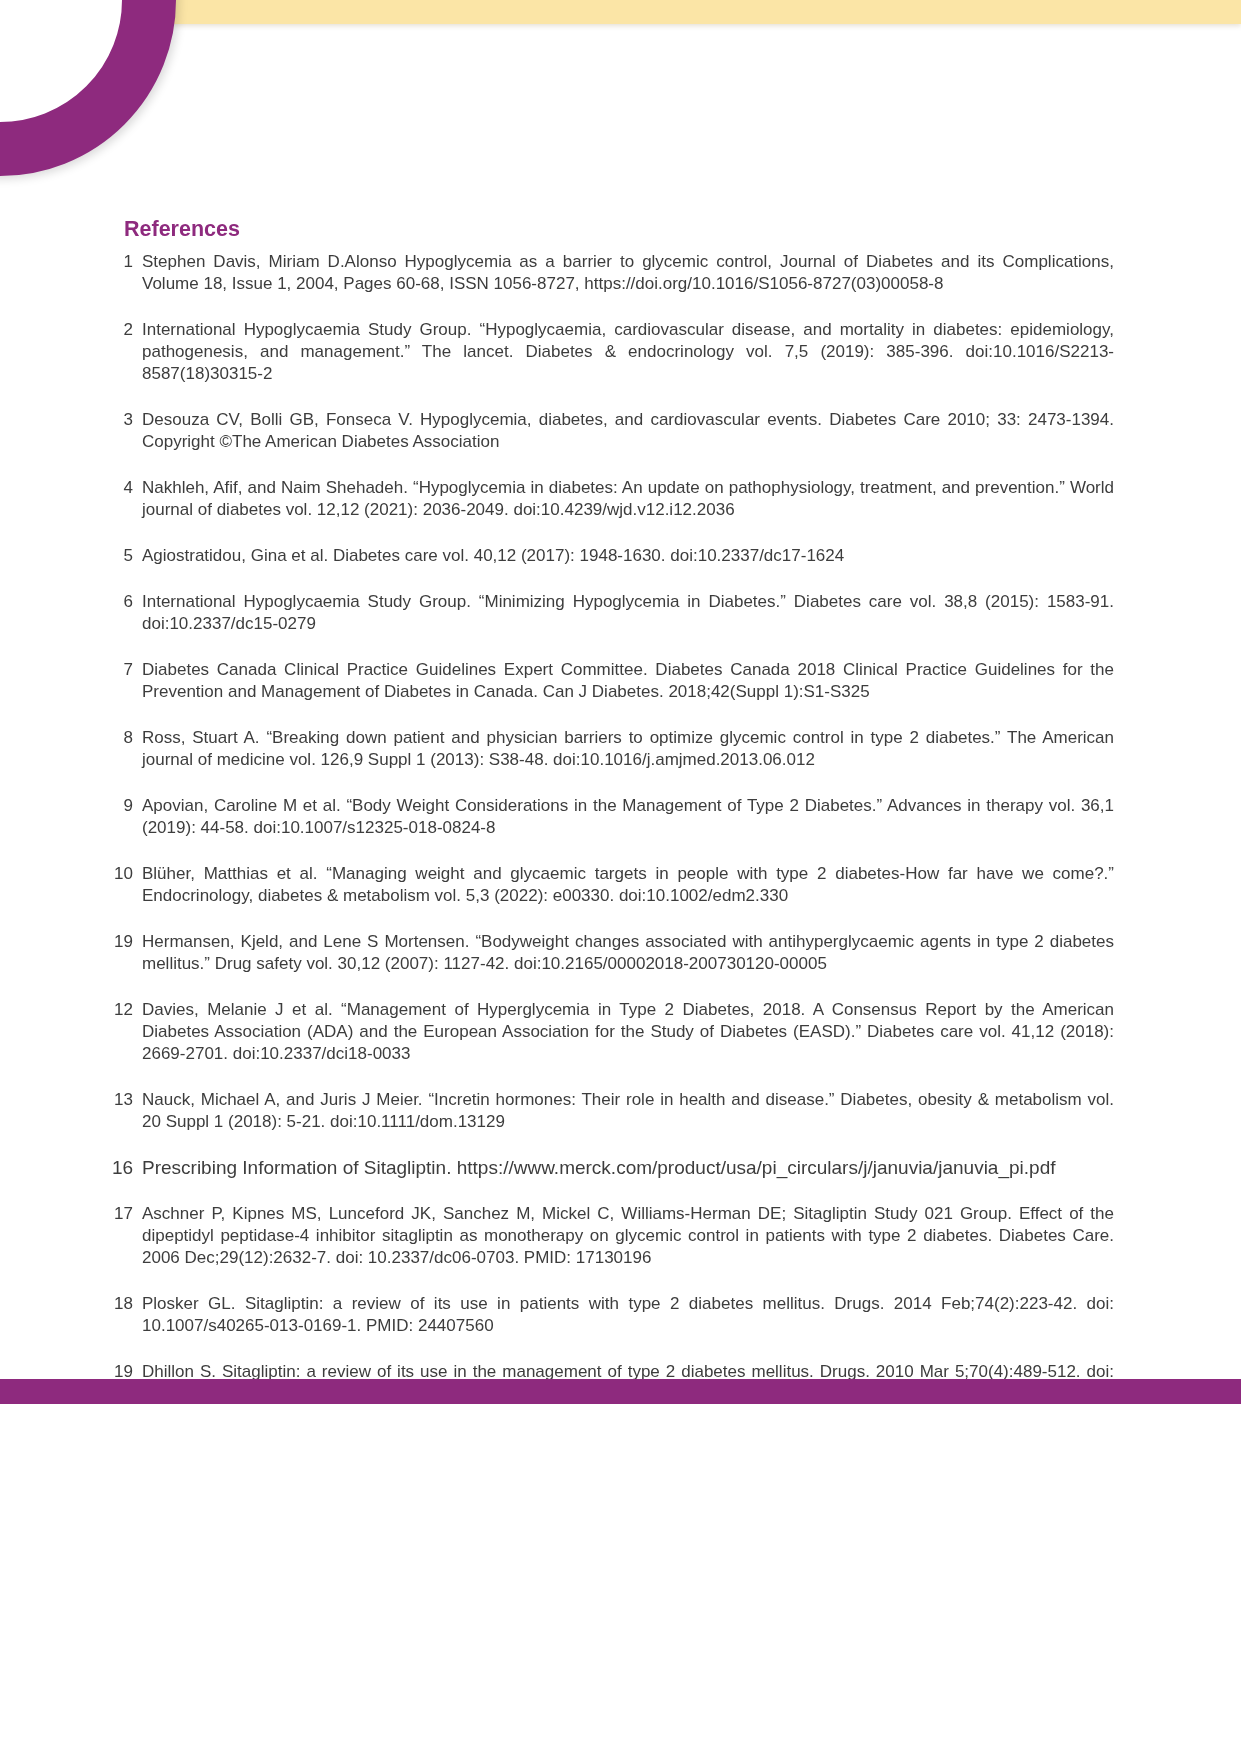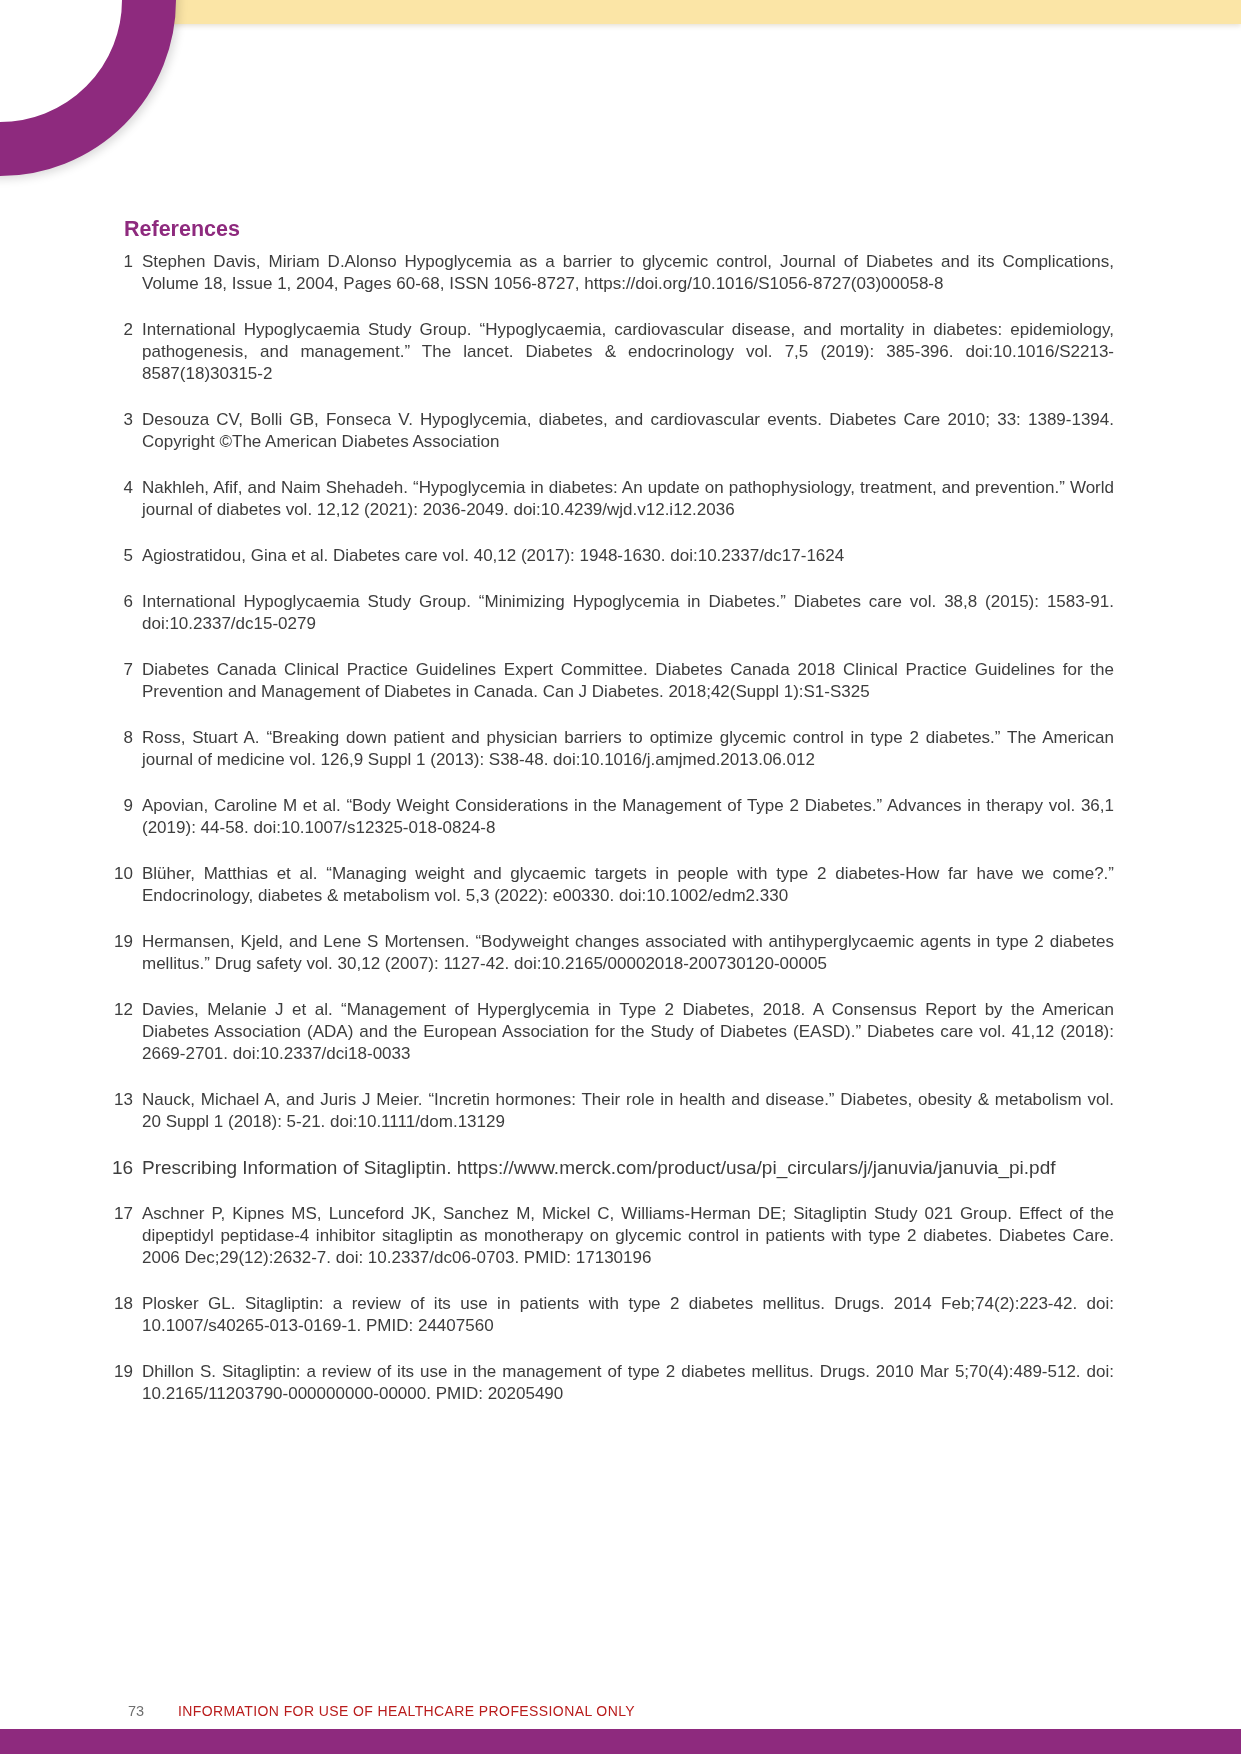--- a/index.html
+++ b/index.html
@@ -1,20 +1,20 @@
 <!DOCTYPE html>
 <html><head>
 <meta charset="utf-8">
 <style>
   * { box-sizing: border-box; }
   html, body { margin: 0; padding: 0; }
   .page {
     position: relative;
     width: 1241px;
-    height: 1754px;
+    height: 1404px;
     background: #ffffff;
     overflow: hidden;
     font-family: "Liberation Sans", sans-serif;
     color: #3d3d3d;
   }
   
   .top-bar {
     position: absolute;
     top: 0; left: 0; right: 0;
     height: 24px;
@@ -108,21 +108,21 @@
     <li class="ref">
       <span class="num">1</span>
       <p class="txt">Stephen Davis, Miriam D.Alonso Hypoglycemia as a barrier to glycemic control, Journal of Diabetes and its Complications, Volume 18, Issue 1, 2004, Pages 60-68, ISSN 1056-8727, https://doi.org/10.1016/S1056-8727(03)00058-8</p>
     </li>
     <li class="ref">
       <span class="num">2</span>
       <p class="txt">International Hypoglycaemia Study Group. “Hypoglycaemia, cardiovascular disease, and mortality in diabetes: epidemiology, pathogenesis, and management.” The lancet. Diabetes &amp; endocrinology vol. 7,5 (2019): 385-396. doi:10.1016/S2213-8587(18)30315-2</p>
     </li>
     <li class="ref">
       <span class="num">3</span>
-      <p class="txt">Desouza CV, Bolli GB, Fonseca V. Hypoglycemia, diabetes, and cardiovascular events. Diabetes Care 2010; 33: 1389-1394. Copyright ©The American Diabetes Association</p>
+      <p class="txt">Desouza CV, Bolli GB, Fonseca V. Hypoglycemia, diabetes, and cardiovascular events. Diabetes Care 2010; 33: 2473-1394. Copyright ©The American Diabetes Association</p>
     </li>
     <li class="ref">
       <span class="num">4</span>
       <p class="txt">Nakhleh, Afif, and Naim Shehadeh. “Hypoglycemia in diabetes: An update on pathophysiology, treatment, and prevention.” World journal of diabetes vol. 12,12 (2021): 2036-2049. doi:10.4239/wjd.v12.i12.2036</p>
     </li>
     <li class="ref">
       <span class="num">5</span>
       <p class="txt">Agiostratidou, Gina et al. Diabetes care vol. 40,12 (2017): 1948-1630. doi:10.2337/dc17-1624</p>
     </li>
     <li class="ref">

